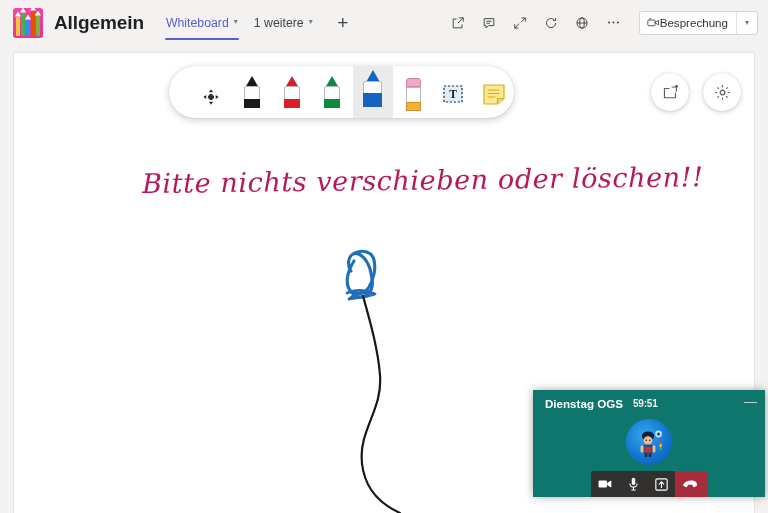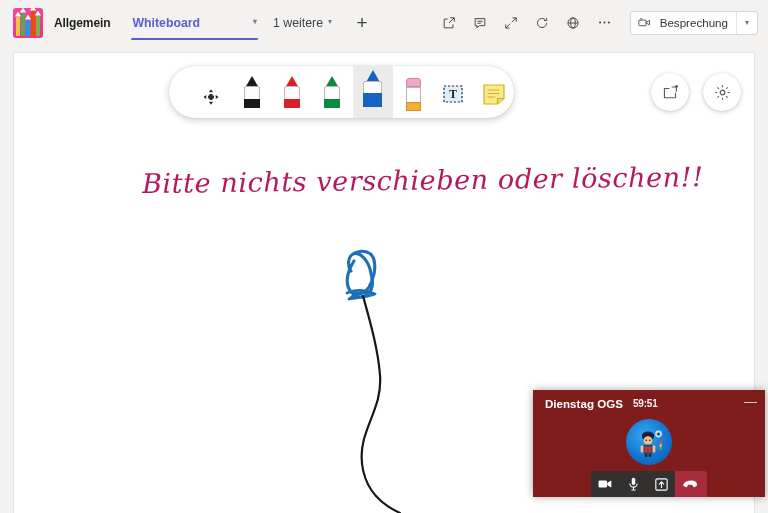--- a/index.html
+++ b/index.html
@@ -21,49 +21,49 @@
     width: 30px; height: 30px; margin-left: 13px; border-radius: 3px;
     background: linear-gradient(160deg,#ef4a9b 0%, #e8328c 100%);
     position: relative; overflow: hidden; flex: 0 0 auto;
   }
   .pencil { position: absolute; bottom: 2px; width: 4px; border-radius: 1px 1px 0 0; }
   .pencil::before {
     content:""; position:absolute; top:-4px; left:0; width:0; height:0;
     border-left:2px solid transparent; border-right:2px solid transparent;
   }
   .team-title {
-    font-size: 12px; font-weight: bold; color: #201f1e;
+    font-size: 19px; font-weight: bold; color: #201f1e;
     margin-left: 11px; letter-spacing: -0.1px; white-space: nowrap;
   }
   .tabs { display: flex; align-items: center; margin-left: 14px; height: 45px; }
   .tab {
     font-size: 12.3px; color: #434347; padding: 0 8px; height: 45px;
     display: flex; align-items: center; position: relative; white-space: nowrap;
     cursor: pointer;
   }
-  .tab.active { color: #5b5fc7; font-weight: 700; gap: 48px; }
+  .tab.active { color: #5b5fc7; font-weight: 400; }
   .tab.active::after {
     content:""; position:absolute; bottom:5px; left:7px; right:7px; height:2.4px;
     background:#5b5fc7; border-radius:2px;
   }
   .chev { display:inline-block; margin-left:5px; font-size:8px; color:#7c7c82; transform: translateY(-1px);}
   .plus-btn {
     font-size: 19px; color:#444; margin-left: 10px; width: 24px; height: 24px;
     display:flex; align-items:center; justify-content:center; cursor:pointer; font-weight: 300;
   }
   .topright { margin-left: auto; display: flex; align-items: center; margin-right: 10px; }
   .ticon {
     width: 25px; height: 25px; display: flex; align-items: center; justify-content: center;
     color: #484644; margin: 0 3px; cursor: pointer;
   }
   .meet-btn {
     display:flex; align-items:center; border:1px solid #d6d6d6; border-radius:3px;
     background:#fff; height: 24px; margin-left: 10px; cursor:pointer;
   }
-  .meet-label { font-size: 11.6px; color:#333; padding: 0 8px 0 9px; white-space:nowrap; }
+  .meet-label { font-size: 11.6px; color:#333; padding: 0 8px 0 0; white-space:nowrap; }
   .meet-ic { padding-left: 7px; display:flex; align-items:center; color:#444; }
   .meet-split {
     width: 21px; height: 24px; border-left:1px solid #e2e2e2; display:flex;
     align-items:center; justify-content:center; color:#767676; font-size:8px; cursor:pointer;
   }
 
   
   .canvas-frame {
     position: absolute; left: 13px; top: 52px; width: 742px; height: 461px;
     background: #ffffff; border: 1px solid #e6e4e2; border-bottom: none;
@@ -107,21 +107,21 @@
     position: absolute; left: 128px; top: 112px; width: 500px;
     font-family: "DejaVu Serif", serif;
     font-style: italic; font-size: 27px; color: #b5185e;
     letter-spacing: 0.6px; white-space: nowrap;
     transform: rotate(-0.7deg);
   }
 
   
   .call-panel {
     position:absolute; left:533px; top:390px; width:232px; height:107px;
-    background:#7f1d1d; box-shadow: 0 0 8px rgba(0,0,0,0.35);
+    background:#0f766e; box-shadow: 0 0 8px rgba(0,0,0,0.35);
   }
   .call-head { display:flex; align-items:center; height:26px; padding: 0 8px 0 12px; }
   .call-name { color:#fff; font-size:11.6px; font-weight:600; white-space:nowrap; }
   .call-time { color:#f0f0f0; font-size:10px; margin-left:10px; font-weight:600; letter-spacing:-0.2px;}
   .call-min { margin-left:auto; color:#dcdcdc; font-size:13px; cursor:pointer; line-height:1; padding-bottom:4px;}
   .avatar-wrap { display:flex; justify-content:center; margin-top:3px; }
   .avatar {
     width:46px; height:46px; border-radius:50%;
     background: radial-gradient(circle at 40% 35%, #35a7ef 0%, #1275d0 55%, #0a58a8 100%);
     position:relative; overflow:hidden;

